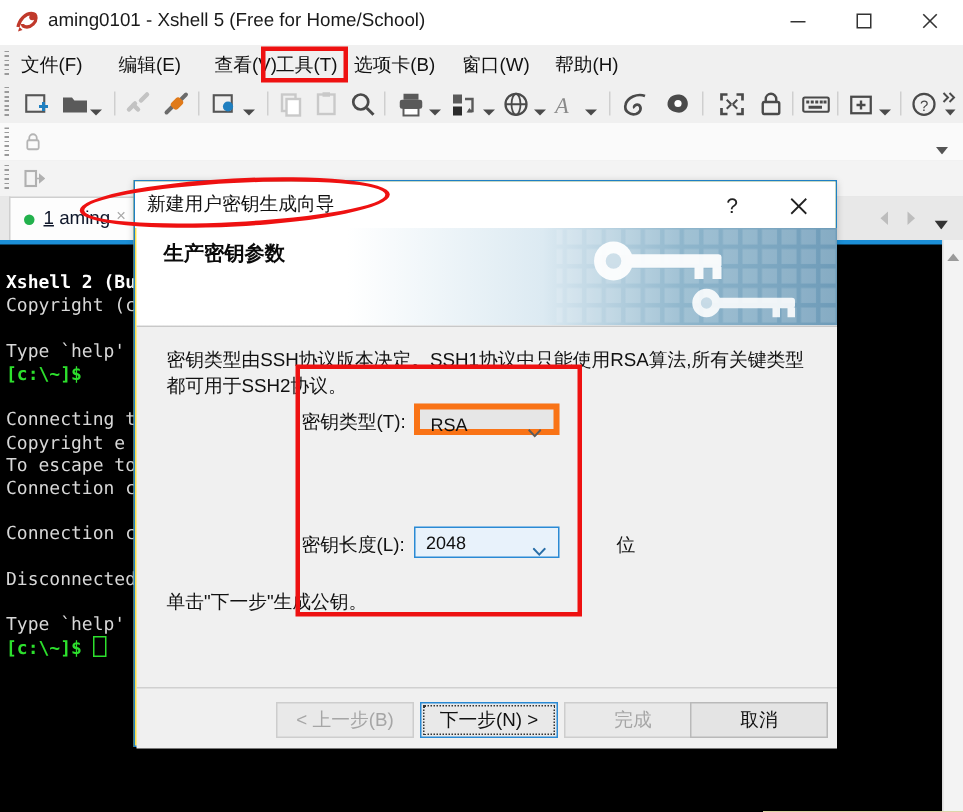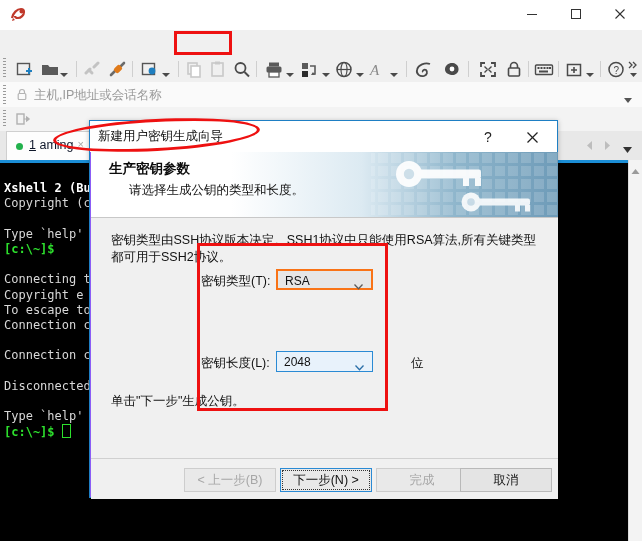--- a/index.html
+++ b/index.html
@@ -70,21 +70,21 @@
         font-family:"DejaVu Sans Mono","Liberation Mono",monospace;font-size:12px;line-height:15.2px;
         color:#d8d8d8;white-space:pre;}
   .term .b{color:#ffffff;font-weight:bold;}
   .term .g{color:#2de02d;font-weight:bold;}
   .cursorblk{display:inline-block;width:7px;height:12px;border:1px solid #2de02d;vertical-align:-2px;}
   
   .vscroll{position:absolute;right:0;top:160px;width:13px;height:381px;background:#f3f3f3;border-left:1px solid #dcdcdc;}
   .vscroll .up{position:absolute;left:2px;top:4px;width:9px;height:7px;}
 
   
-  .dialog{position:absolute;left:89px;top:120px;width:469px;height:378px;background:#8b5cf6;
+  .dialog{position:absolute;left:89px;top:120px;width:469px;height:378px;background:#fde047;
           border:1px solid #1e7fc4;box-sizing:border-box;box-shadow:0 1px 5px rgba(0,0,0,.25);}
   .dlg-title{position:absolute;left:0;top:0;width:100%;height:31px;background:#ffffff;box-sizing:border-box;}
   .dlg-title-txt{position:absolute;left:8px;top:7px;font-size:12.5px;color:#111;white-space:nowrap;}
   .dlg-help{position:absolute;right:56px;top:5px;width:26px;height:22px;display:flex;align-items:center;justify-content:center;font-size:14px;color:#222;}
   .dlg-close{position:absolute;right:10px;top:5px;width:30px;height:22px;display:flex;align-items:center;justify-content:center;font-size:15px;color:#222;}
 
   .dlg-banner{position:absolute;left:1px;top:31px;width:467px;height:65px;background:#ffffff;overflow:hidden;border-bottom:1px solid #c8c8c8;}
   .banner-heading{position:absolute;left:18px;top:8px;font-size:13.5px;font-weight:bold;color:#0b0b0b;}
   .banner-sub{position:absolute;left:38px;top:30px;font-size:12.5px;color:#111;}
 
@@ -92,21 +92,21 @@
   .body-p{position:absolute;font-size:12.5px;color:#111;line-height:17px;}
   .p1{left:20px;top:14px;width:430px;}
   .p2{left:20px;top:88px;width:430px;}
   .p3{left:20px;top:175px;width:430px;}
 
   .fld-label{position:absolute;font-size:12.5px;color:#111;white-space:nowrap;}
   .lbl-type{left:110px;top:55px;}
   .lbl-len{left:110px;top:137px;}
   .unit{position:absolute;left:320px;top:137px;font-size:12.5px;color:#111;}
 
-  .combo{position:absolute;height:21px;box-sizing:border-box;background:#e6e6e6;border:2px solid #f97316;}
+  .combo{position:absolute;height:21px;box-sizing:border-box;background:#e6e6e6;border:4px solid #f97316;}
   .combo.focus{background:#e8f2fb;border:1px solid #2a8ad4;}
   .combo-val{position:absolute;left:7px;top:3px;font-size:12px;color:#111;}
   .combo-car{position:absolute;right:8px;top:8px;width:9px;height:6px;}
   .combo-type{left:185px;top:51px;width:97px;}
   .combo-len{left:185px;top:133px;width:97px;}
 
   .dlg-footer{position:absolute;left:1px;top:337px;width:467px;height:40px;background:#f0f0f0;border-top:1px solid #d0d0d0;}
   .dbtn{position:absolute;top:9px;height:24px;box-sizing:border-box;font-size:12.5px;
         display:flex;align-items:center;justify-content:center;background:#e4e4e4;border:1px solid #b9b9b9;color:#111;}
   .dbtn.dis{color:#a6a6a6;background:#e9e9e9;border-color:#cdcdcd;}
@@ -130,20 +130,21 @@
 <div class="app">
 
   <div class="titlebar">
     <span class="tb-icon">
       <svg width="18" height="18" viewBox="0 0 18 18">
         <path d="M3 12c1-5 5-9 9-9 2 0 3 1 3 3 0 3-3 6-6 6-2 0-3-1-3-2" fill="none" stroke="#c0392b" stroke-width="2.2"></path>
         <circle cx="12.5" cy="5.5" r="2" fill="#c0392b"></circle>
         <path d="M4 12l-1 3 3-1" fill="#c0392b"></path>
       </svg>
     </span>
+    <span class="tb-title">aming0101 - Xshell 5 (Free for Home/School)</span>
     <div class="wbtn min">
       <span class="glyph">
         <svg width="12" height="12" viewBox="0 0 12 12">
             <line x1="1" y1="6.5" x2="11" y2="6.5" stroke="#333" stroke-width="1"></line>
           </svg>
       </span>
     </div>
     <div class="wbtn max">
       <span class="glyph">
         <svg width="12" height="12" viewBox="0 0 12 12">
@@ -154,20 +155,30 @@
     <div class="wbtn close">
       <span class="glyph">
         <svg width="12" height="12" viewBox="0 0 12 12">
             <line x1="1.5" y1="1.5" x2="10.5" y2="10.5" stroke="#333" stroke-width="1.1"></line>
             <line x1="10.5" y1="1.5" x2="1.5" y2="10.5" stroke="#333" stroke-width="1.1"></line>
           </svg>
       </span>
     </div>
   </div>
 
+  <div class="menubar">
+    <span class="grip"></span>
+    <span class="menu-item" style="left:10px">文件(F)</span>
+    <span class="menu-item" style="left:75px">编辑(E)</span>
+    <span class="menu-item" style="left:139px">查看(V)</span>
+    <span class="menu-item" style="left:180px">工具(T)</span>
+    <span class="menu-item" style="left:232px">选项卡(B)</span>
+    <span class="menu-item" style="left:304px">窗口(W)</span>
+    <span class="menu-item" style="left:366px">帮助(H)</span>
+  </div>
 
   <div class="toolbar">
     <span class="grip"></span>
 
     <div class="tbtn" style="left:14px">
       <svg width="17" height="17" viewBox="0 0 17 17">
           <rect x="1.5" y="2.5" width="12" height="11" fill="none" stroke="#555" stroke-width="1.4"></rect>
           <path d="M10 10h6M13 7v6" stroke="#1f7fc0" stroke-width="2"></path>
         </svg>
     </div>
@@ -340,21 +351,20 @@
   </div>
 
   <div class="addrbar">
     <span class="grip"></span>
     <span class="addr-lock">
       <svg width="12" height="13" viewBox="0 0 12 13">
           <path d="M3.5 5.5V4a2.5 2.5 0 015 0v1.5" fill="none" stroke="#b4b4b4" stroke-width="1.2"></path>
           <rect x="2.2" y="5.5" width="7.6" height="6" rx="1" fill="none" stroke="#b4b4b4" stroke-width="1.2"></rect>
         </svg>
     </span>
-    <span class="addr-ph">主机,IP地址或会话名称</span>
     <span class="addr-caret">
       <svg width="8" height="5" viewBox="0 0 8 5">
           <path d="M0 0h8L4 5z" fill="#555"></path>
         </svg>
     </span>
   </div>
 
   <div class="hintrow">
     <span class="grip"></span>
     <span class="hint-ico">
@@ -455,21 +465,20 @@
         </g>
         <g fill="#ffffff" opacity="0.88">
           <circle cx="380" cy="50" r="9.5"></circle>
           <circle cx="380" cy="50" r="3.8" fill="#cfe0ea"></circle>
           <rect x="387" y="46.5" width="52" height="7" rx="2"></rect>
           <rect x="424" y="53" width="5" height="6.5"></rect>
           <rect x="434" y="53" width="5" height="6.5"></rect>
         </g>
       </svg>
       <span class="banner-heading">生产密钥参数</span>
-      <span class="banner-sub">请选择生成公钥的类型和长度。</span>
     </div>
 
     <div class="dlg-body">
       <div class="body-p p1">密钥类型由SSH协议版本决定。SSH1协议中只能使用RSA算法,所有关键类型都可用于SSH2协议。</div>
 
       <span class="fld-label lbl-type">密钥类型(T):</span>
       <div class="combo combo-type">
         <span class="combo-val">RSA</span>
         <span class="combo-car">
           <svg width="9" height="6" viewBox="0 0 9 6">

